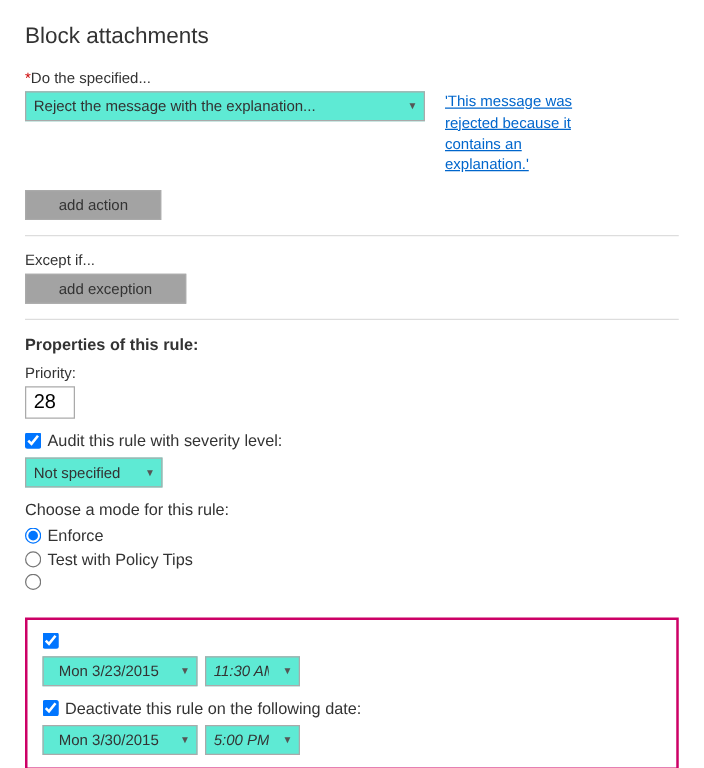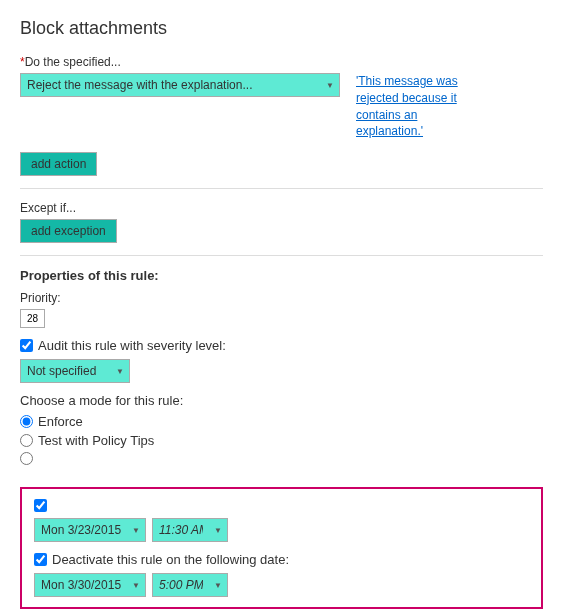--- a/index.html
+++ b/index.html
@@ -67,44 +67,44 @@
     .link-text {
       color: #0066cc;
       font-size: 12px;
       text-decoration: underline;
       cursor: pointer;
       display: inline-block;
       max-width: 130px;
       line-height: 1.4;
     }
     .btn {
-      background: #14b8a6;
+      background: #a3a3a3;
       border: 1px solid #aaa;
-      padding: 4px 10px;
+      padding: 4px 26px;
       font-size: 12px;
       color: #333;
       cursor: pointer;
       display: inline-block;
     }
     .divider {
       border: none;
       border-top: 1px solid #ddd;
       margin: 12px 0;
     }
     .properties-title {
       font-size: 13px;
       font-weight: 600;
       color: #333;
       margin-bottom: 8px;
     }
     .priority-input {
       border: 1px solid #aaa;
       padding: 3px 6px;
-      width: 25px;
-      font-size: 10px;
+      width: 40px;
+      font-size: 16px;
       outline: none;
     }
     .checkbox-row {
       display: flex;
       align-items: center;
       gap: 5px;
       margin-bottom: 6px;
     }
     .checkbox-row input[type="checkbox"] {
       width: 13px;
@@ -144,21 +144,21 @@
       display: inline-block;
       width: 100%;
     }
     .date-row {
       display: flex;
       align-items: center;
       gap: 6px;
       margin-top: 6px;
     }
     .date-select {
-      width: 112px;
+      width: 124px;
       text-align: center;
     }
     .time-select {
       width: 76px;
       font-style: italic;
     }
     .except-label {
       font-size: 12px;
       color: #333;
       margin-bottom: 4px;

